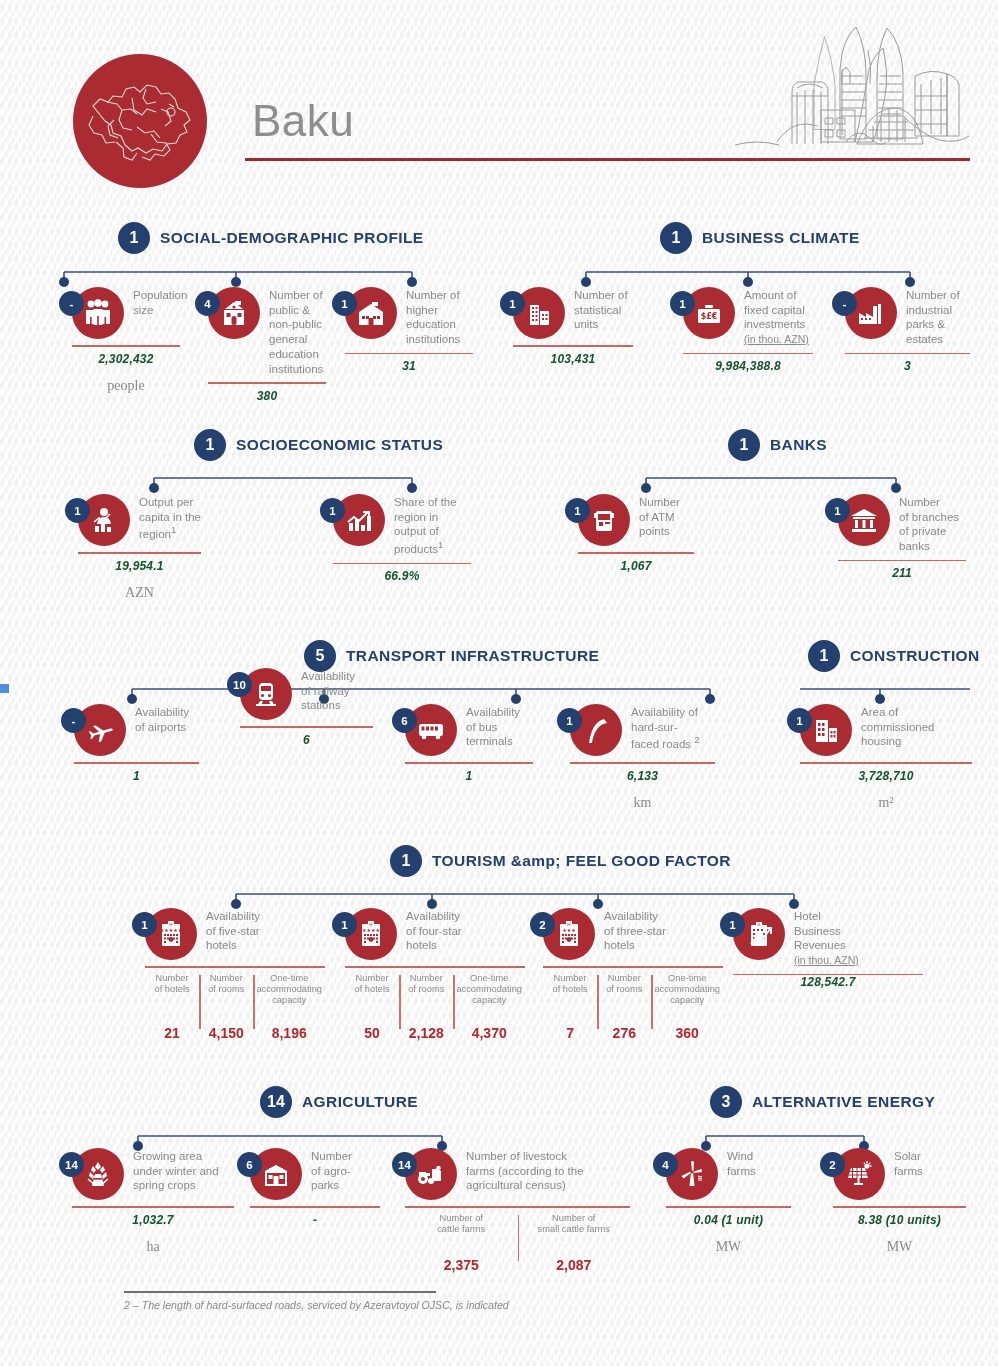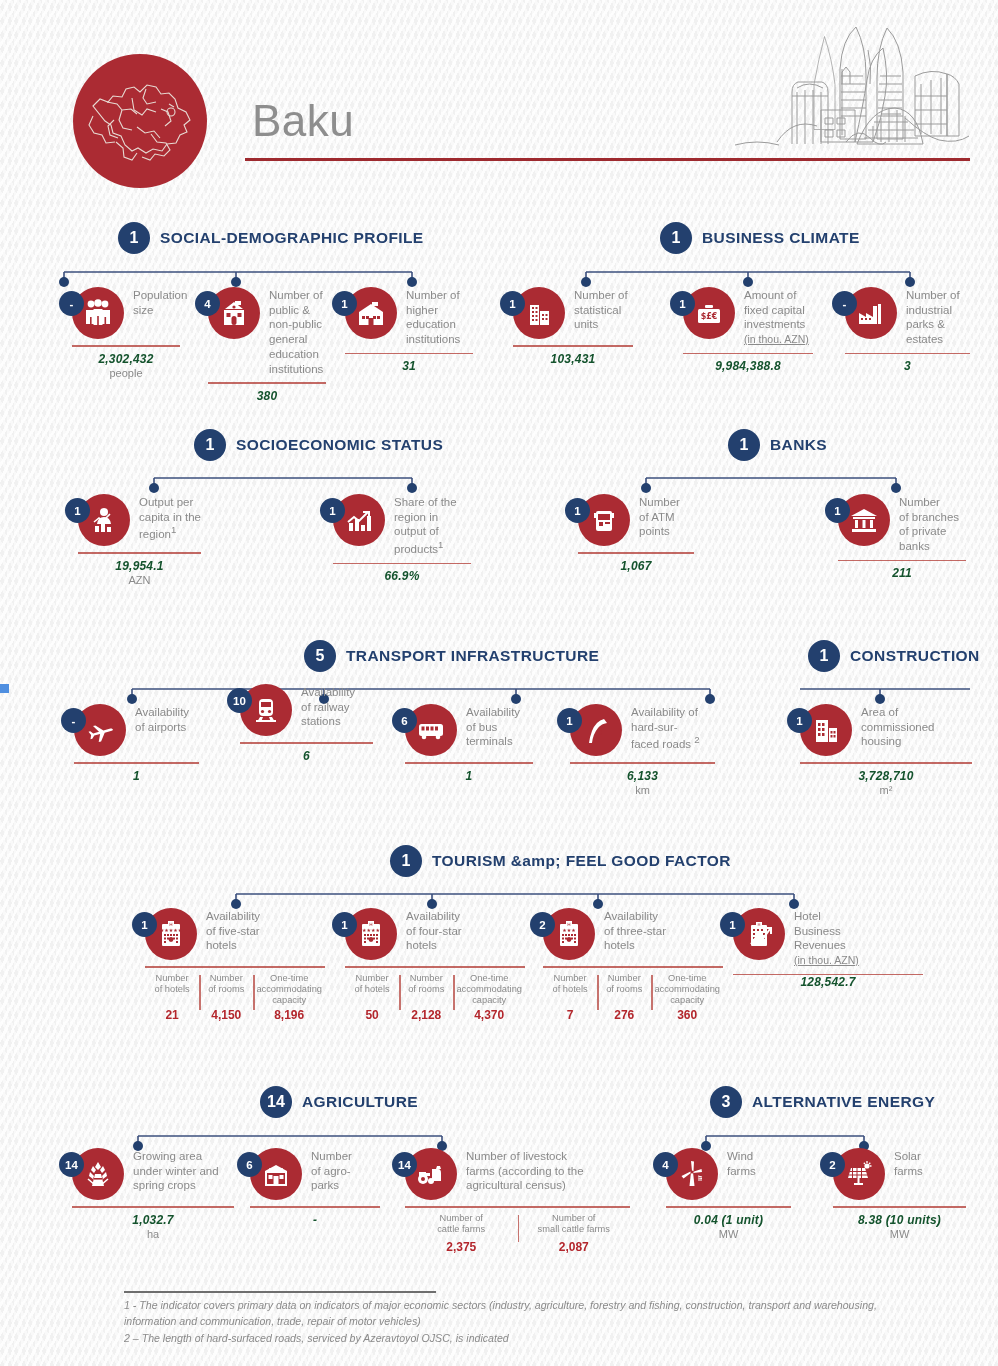--- a/index.html
+++ b/index.html
@@ -66,31 +66,31 @@
   .m-label{
     margin-left:9px; color:#8a8a8a; font-size:11.5px; line-height:1.28;
     padding-top:1px;
   }
   .m-label .sub{ font-size:10.5px;text-decoration:underline; }
   .m-rule{ height:1.6px; background:#b5453f; opacity:.8; margin-top:6px; }
   .m-val{
     text-align:center; color:#14532d; font-size:12px; font-weight:700;
     margin-top:5px; letter-spacing:.2px;font-style:italic;
   }
-  .m-unit{ text-align:center; color:#8a8a8a; font-size:11px; margin-top:1px; }
+  .m-unit{ text-align:center; color:#8a8a8a; font-size:14px; margin-top:12px;font-family:Liberation Serif, serif; }
 
   
   .subtable{ display:flex; margin-top:5px; }
   .subcell{ flex:1; text-align:center; position:relative; padding:0 3px; }
   .subcell + .subcell::before{
     content:""; position:absolute; left:0; top:2px; bottom:12px;
     width:1.4px; background:#b5453f; opacity:.75;
   }
   .sc-head{ color:#8a8a8a; font-size:9.3px; line-height:1.22; min-height:34px; }
-  .sc-val{ color:#b3262c; font-size:12px; font-weight:700; margin-top:1px; }
+  .sc-val{ color:#b3262c; font-size:14px; font-weight:700; margin-top:18px; }
 
   
   .fn-rule{ position:absolute; left:124px; top:1291px; width:312px; height:2px; background:#6e6e6e; }
   .footnotes{
     position:absolute; left:124px; top:1297px; width:800px;
     color:#8a8a8a; font-size:10.6px; font-style:italic; line-height:1.55;
   }
   .left-tick{ position:absolute; left:0; top:684px; width:9px; height:9px; background:#4f8fe0; }
 </style>
 </head>
@@ -521,21 +521,21 @@
               <path d="M29 14.5c.3 1-.3 2-1.3 2.3l-7 1.9-3.6 8.8-2.4.6 1.4-8.2-5.8 1.6-2 3.2-1.8.5.6-4.2-2.6-3.2 1.8-.5 2.9 2.1 5.8-1.6-6-5.8 2.4-.6 8 5 7-1.9c1-.3 2 .3 2.6 1z"></path>
             </svg>
         </div>
       </div>
       <div class="m-label">Availability<br>of airports</div>
     </div>
     <div class="m-rule"></div>
     <div class="m-val">1</div>
   </div>
 
-  <div class="metric" style="left:240px; top:684px; width:133px;">
+  <div class="metric" style="left:240px; top:668px; width:133px;">
     <div class="m-top">
       <div class="icon-wrap">
         <div class="cnt">10</div>
         <div class="circ">
           <svg viewBox="0 0 32 32" fill="#fff">
               <rect x="9" y="5" width="14" height="17" rx="4"></rect>
               <rect x="11" y="8" width="10" height="5" fill="#ab2b33"></rect>
               <circle cx="12.5" cy="17.5" r="1.6" fill="#ab2b33"></circle>
               <circle cx="19.5" cy="17.5" r="1.6" fill="#ab2b33"></circle>
               <path d="M10 23l-3 5h4l2-5zM22 23l3 5h-4l-2-5z"></path>
@@ -899,17 +899,16 @@
       </div>
       <div class="m-label">Solar<br>farms</div>
     </div>
     <div class="m-rule"></div>
     <div class="m-val">8.38 (10 units)</div>
     <div class="m-unit">MW</div>
   </div>
 
   <div class="fn-rule"></div>
   <div class="footnotes">
-    <div>1 - The indicator covers primary data on indicators of major economic sectors (industry, agriculture, forestry and fishing, construction, transport and warehousing, information and communication, trade, repair of  motor vehicles)</div>
     <div>2 – The length of hard-surfaced roads, serviced by Azeravtoyol OJSC, is indicated</div>
   </div>
 
 </div>
 
 </body></html>

